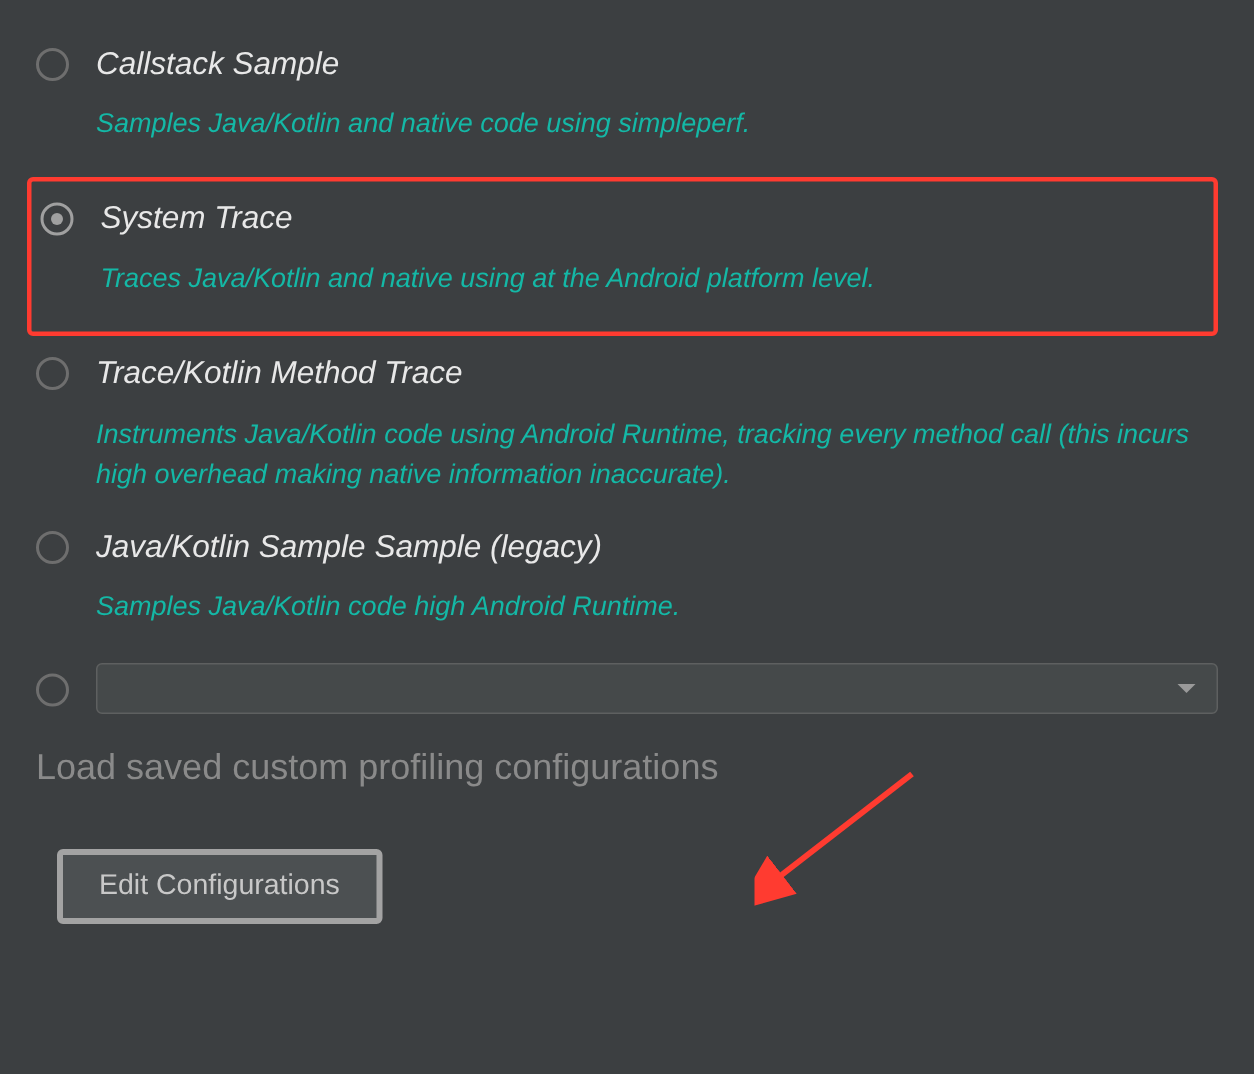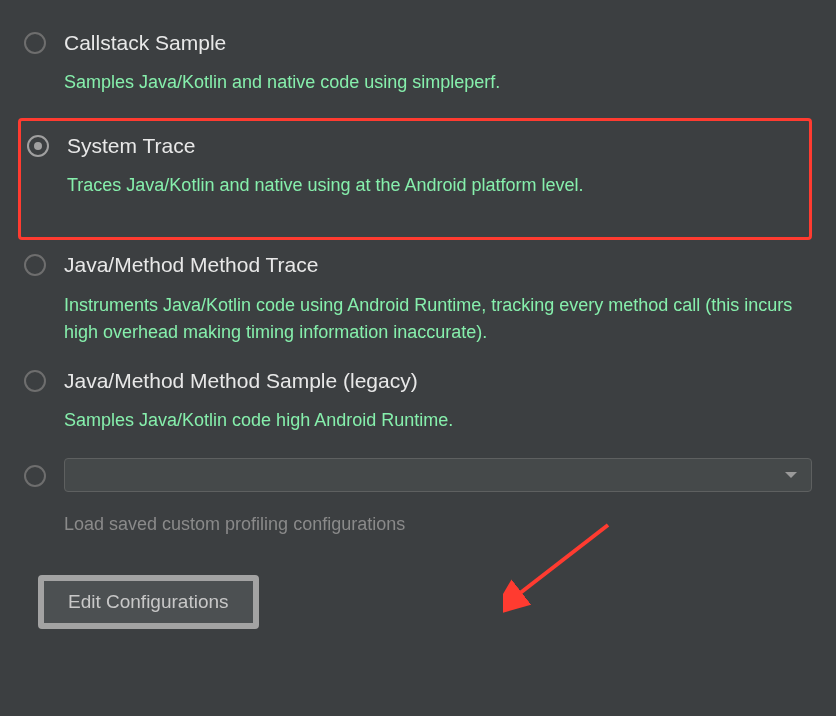--- a/index.html
+++ b/index.html
@@ -14,25 +14,26 @@
       font-family: -apple-system, BlinkMacSystemFont, "Segoe UI", sans-serif;
       padding: 24px;
       color: #bbbbbb;
       overflow: hidden;
     }
     .option-row {
       display: flex;
       align-items: flex-start;
       margin-bottom: 0;
       padding: 6px 0;
+      font-style: italic;
     }
     .option-row.highlighted {
       border: 3px solid #ff3b30;
       border-radius: 4px;
-      padding: 12px 6px 28px 6px;
+      padding: 12px 6px 12px 6px;
       margin: 6px 0 6px -6px;
     }
     .radio {
       width: 22px;
       height: 22px;
       border: 2px solid #6e6e6e;
       border-radius: 50%;
       margin-right: 18px;
       margin-top: 2px;
       flex-shrink: 0;
@@ -55,21 +56,21 @@
       flex: 1;
     }
     .option-title {
       font-size: 21px;
       color: #e8e8e8;
       margin-bottom: 14px;
       line-height: 1.2;
     }
     .option-desc {
       font-size: 18px;
-      color: #86efac;
+      color: #14b8a6;
       line-height: 1.5;
       margin-bottom: 10px;
     }
     .dropdown-row {
       display: flex;
       align-items: center;
       margin-top: 8px;
       margin-bottom: 22px;
     }
     .dropdown {
@@ -85,34 +86,33 @@
       cursor: pointer;
     }
     .dropdown-caret {
       width: 0;
       height: 0;
       border-left: 6px solid transparent;
       border-right: 6px solid transparent;
       border-top: 6px solid #9a9a9a;
     }
     .hint-text {
-      font-size: 18px;
+      font-size: 24px;
       color: #8a8a8a;
       margin-bottom: 40px;
-      margin-left: 40px;
     }
     .button-row {
       display: flex;
       gap: 22px;
       margin-left: 14px;
       position: relative;
     }
     .btn {
       background-color: #4c5052;
-      border: 6px solid #a3a3a3;
+      border: 4px solid #a3a3a3;
       border-radius: 4px;
       padding: 10px 24px;
       font-size: 19px;
       color: #c8c8c8;
       cursor: pointer;
     }
     .arrow-annotation {
       position: absolute;
       left: 465px;
       top: -60px;
@@ -134,29 +134,29 @@
   <div class="radio selected"></div>
   <div class="option-content">
     <div class="option-title">System Trace</div>
     <div class="option-desc">Traces Java/Kotlin and native using at the Android platform level.</div>
   </div>
 </div>
 
 <div class="option-row">
   <div class="radio"></div>
   <div class="option-content">
-    <div class="option-title">Java/Method Method Trace</div>
-    <div class="option-desc">Instruments Java/Kotlin code using Android Runtime, tracking every method call (this incurs high overhead making timing information inaccurate).</div>
+    <div class="option-title">Trace/Kotlin Method Trace</div>
+    <div class="option-desc">Instruments Java/Kotlin code using Android Runtime, tracking every method call (this incurs high overhead making native information inaccurate).</div>
   </div>
 </div>
 
 <div class="option-row">
   <div class="radio"></div>
   <div class="option-content">
-    <div class="option-title">Java/Method Method Sample (legacy)</div>
+    <div class="option-title">Java/Kotlin Sample Sample (legacy)</div>
     <div class="option-desc">Samples Java/Kotlin code high Android Runtime.</div>
   </div>
 </div>
 
 <div class="dropdown-row">
   <div class="radio"></div>
   <div class="dropdown">
     <div class="dropdown-caret"></div>
   </div>
 </div>

